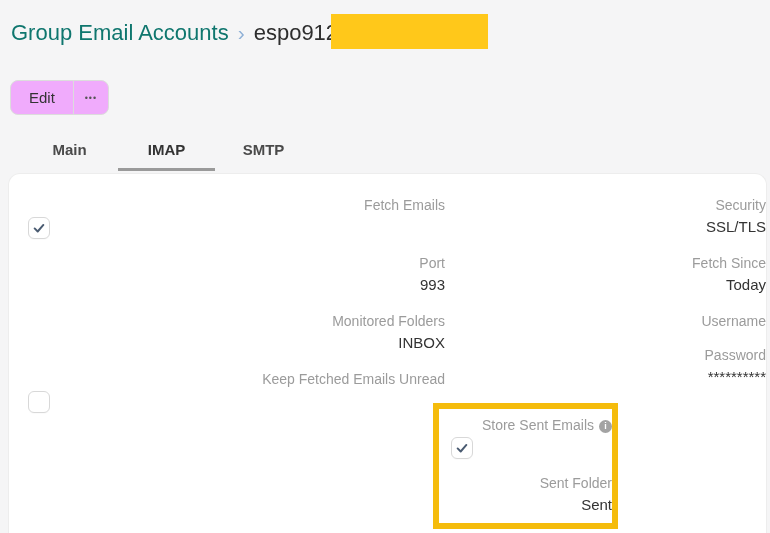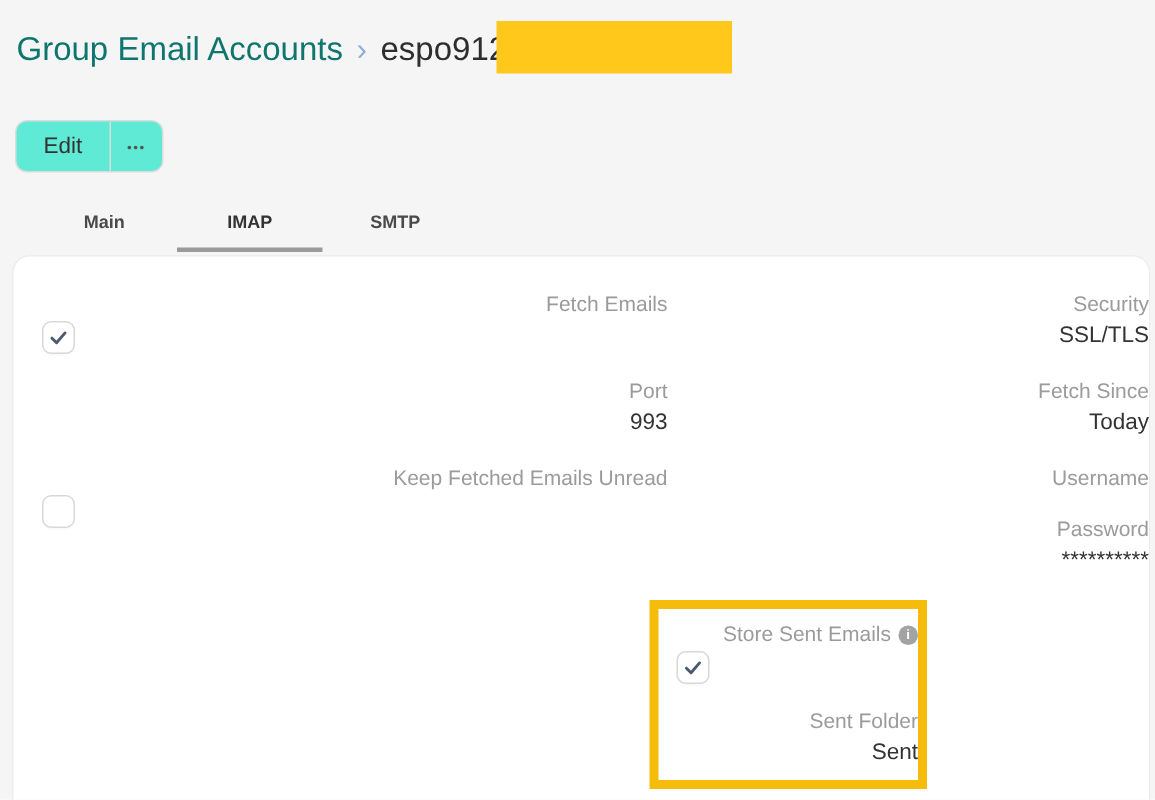--- a/index.html
+++ b/index.html
@@ -28,21 +28,21 @@
     vertical-align: middle;
     margin-left: -7px;
     transform: translateY(-3px);
   }
 
   
   .toolbar { margin: 28px 0 0 10px; height: 35px; }
   .btn-group {
     display: inline-flex;
     height: 35px;
-    background: #5eead4;
+    background: #f0abfc;
     border: 1px solid #dcdcdc;
     border-radius: 8px;
     overflow: hidden;
   }
   .btn-edit {
     padding: 0 18px;
     display: flex; align-items: center;
     font-size: 15px; color: #333;
     border-right: 1px solid #dcdcdc;
     cursor: pointer;
@@ -57,21 +57,21 @@
     background: transparent; border: 0;
     font-family: inherit;
   }
 
   
   .tabs { margin: 22px 0 0 21px; display: flex; }
   .tab {
     width: 97px;
     text-align: center;
     padding: 4px 0 10px 0;
-    font-size: 12px; font-weight: 600; color: #4a4a4a;
+    font-size: 15px; font-weight: 600; color: #4a4a4a;
     border-bottom: 3px solid transparent;
     cursor: pointer;
   }
   .tab.active { color: #333; border-bottom-color: #9a9a9a; }
 
   
   .panel {
     margin: 2px 3px 0 8px;
     height: 368px;
     background: #ffffff;
@@ -166,20 +166,24 @@
           </svg>
       </div>
     </div>
 
 
     <div class="field">
       <div class="field-label">Port</div>
       <div class="field-value">993</div>
     </div>
 
+    <div class="field">
+      <div class="field-label">Monitored Folders</div>
+      <div class="field-value">INBOX</div>
+    </div>
 
     <div class="field">
       <div class="field-label">Keep Fetched Emails Unread</div>
       <div class="checkbox"></div>
     </div>
 
   </div>
 
   <div class="col-right">
 

